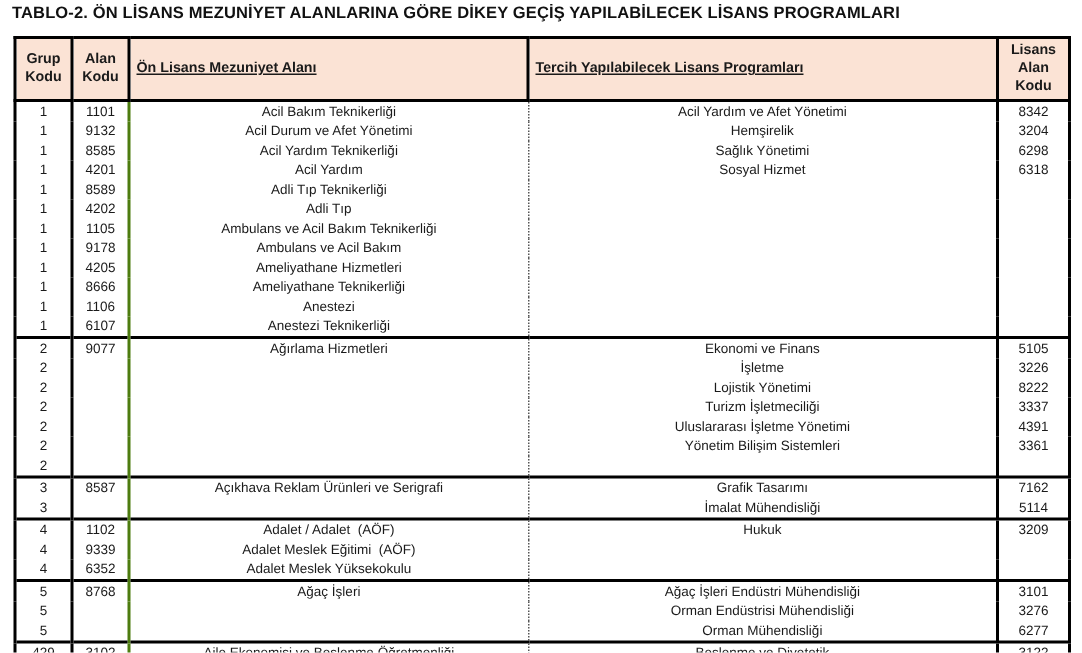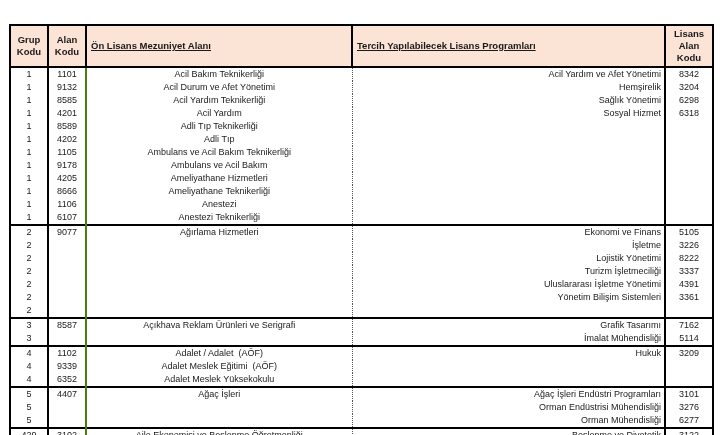--- a/index.html
+++ b/index.html
@@ -46,29 +46,30 @@
     height: 13px;
     line-height: 13px;
     padding: 0 3px;
     white-space: pre;
     overflow: hidden;
     vertical-align: middle;
   }
   td.c1 { text-align: center; border-left: 2px solid #000; border-right: 2px solid #000; }
   td.c2 { text-align: center; border-right: 2px solid #4d7c0f; }
   td.c3 { text-align: center;   border-right: 1px dotted #555; }
-  td.c4 { text-align: right;   border-right: 2px solid #000; }
+  td.c4 { text-align: center;   border-right: 2px solid #000; }
   td.c5 { text-align: center; border-right: 2px solid #000; margin-left: 15px; }
   tr.group-start td { border-top: 2px solid #000; }
 </style>
 </head>
 <body>
 
 <div class="page">
 
+  <div class="doc-title">TABLO-2. ÖN LİSANS MEZUNİYET ALANLARINA GÖRE DİKEY GEÇİŞ YAPILABİLECEK LİSANS PROGRAMLARI</div>
 
   <table class="dgs">
     <colgroup>
       <col style="width:38px">
       <col style="width:38px">
       <col style="width:266px">
       <col style="width:313px">
       <col style="width:48px">
     </colgroup>
     <thead>
@@ -244,23 +245,23 @@
         </tr>
         <tr>
           <td class="c1">4</td>
           <td class="c2">6352</td>
           <td class="c3">Adalet Meslek Yüksekokulu</td>
           <td class="c4"></td>
           <td class="c5"></td>
         </tr>
         <tr class="group-start">
           <td class="c1">5</td>
-          <td class="c2">4407</td>
+          <td class="c2">8768</td>
           <td class="c3">Ağaç İşleri</td>
-          <td class="c4">Ağaç İşleri Endüstri Programları</td>
+          <td class="c4">Ağaç İşleri Endüstri Mühendisliği</td>
           <td class="c5">3101</td>
         </tr>
         <tr>
           <td class="c1">5</td>
           <td class="c2"></td>
           <td class="c3"></td>
           <td class="c4">Orman Endüstrisi Mühendisliği</td>
           <td class="c5">3276</td>
         </tr>
         <tr>

